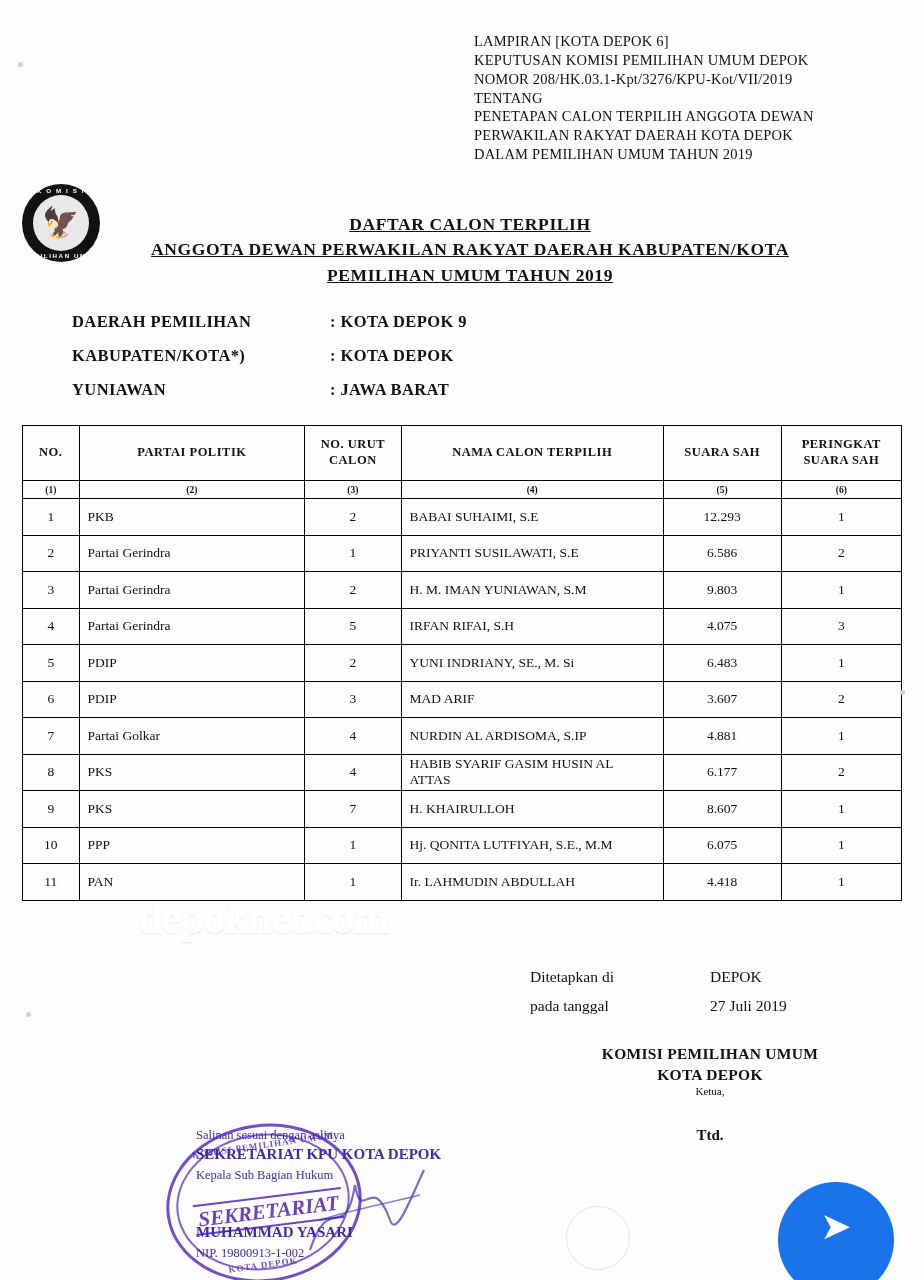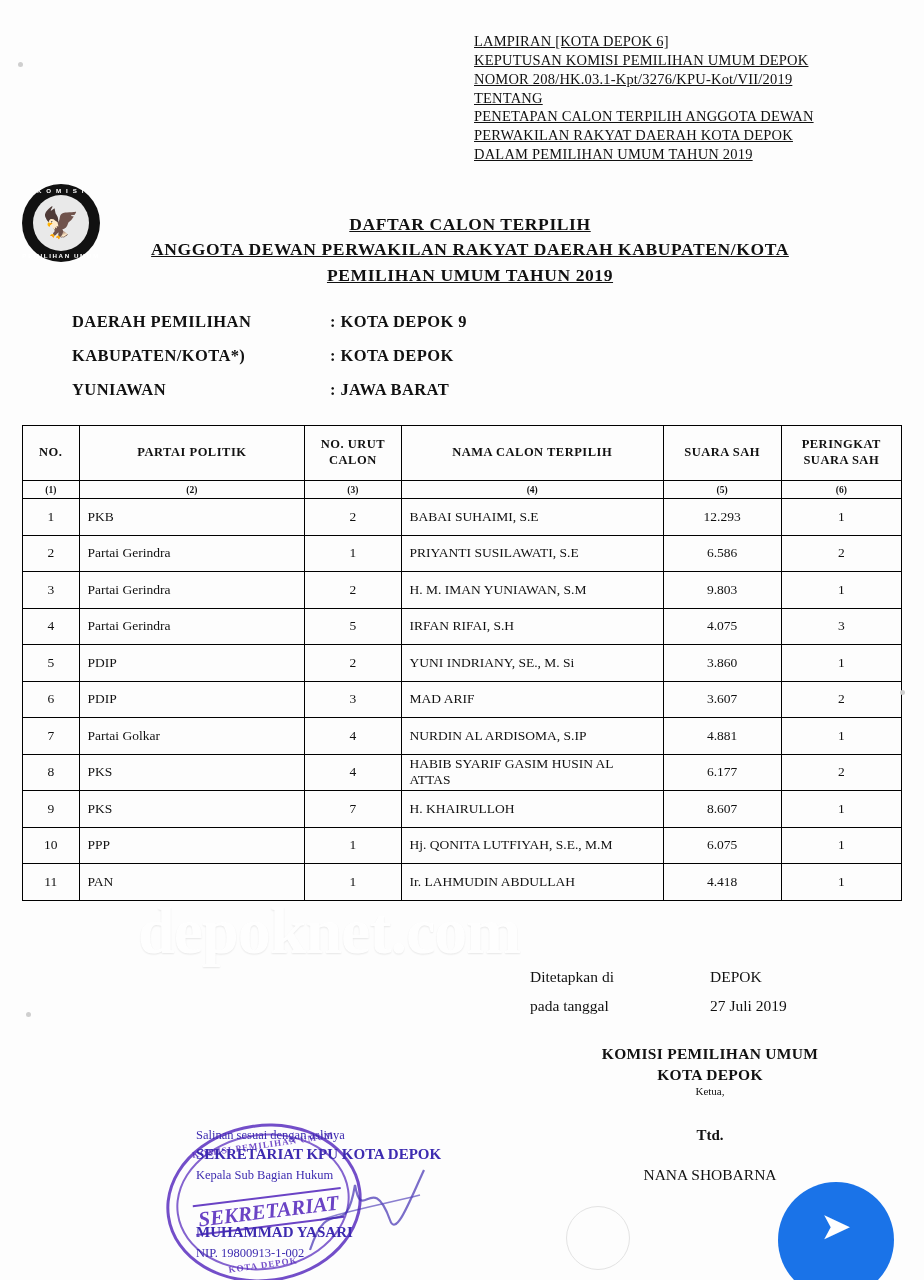--- a/index.html
+++ b/index.html
@@ -11,21 +11,21 @@
     position:relative;
     overflow:hidden;
   }
   .page{position:absolute;inset:0;}
 
   
   .lampiran{
     position:absolute;left:474px;top:32px;width:420px;
     font-size:14.5px;line-height:1.30;letter-spacing:.2px;
   }
-  .lampiran div{white-space:nowrap;text-decoration:underline;}
+  .lampiran div{white-space:nowrap;}
 
   
   .logo{
     position:absolute;left:22px;top:184px;width:78px;height:78px;
   }
   .logo .ring{
     position:absolute;inset:0;border-radius:50%;
     background:#111;
   }
   .logo .inner{
@@ -82,21 +82,21 @@
   td.c-party{width:250px;text-align:left;}
   td.c-urut{width:88px;text-align:center;}
   td.c-nama{width:288px;text-align:left;}
   td.c-suara{width:116px;text-align:center;}
   td.c-peringkat{width:110px;text-align:center;}
 
   
   .watermark{
     position:absolute;left:138px;top:893px;
     font-family:"Liberation Serif",serif;
-    font-size:66px;font-weight:bold;color:#ffffff;
+    font-size:44px;font-weight:bold;color:#ffffff;
     text-shadow:0 1px 2px rgba(0,0,0,.10);
     letter-spacing:-1px;
     opacity:.92;
     pointer-events:none;
   }
 
   
   .foot{position:absolute;left:530px;top:968px;width:360px;font-size:15.5px;}
   .foot .ln{display:flex;height:29px;align-items:flex-start;}
   .foot .ln .k{width:180px;}
@@ -267,21 +267,21 @@
         <td class="c-urut">5</td>
         <td class="c-nama">IRFAN RIFAI, S.H</td>
         <td class="c-suara">4.075</td>
         <td class="c-peringkat">3</td>
       </tr>
       <tr>
         <td class="c-no">5</td>
         <td class="c-party">PDIP</td>
         <td class="c-urut">2</td>
         <td class="c-nama">YUNI INDRIANY, SE., M. Si</td>
-        <td class="c-suara">3.860</td>
+        <td class="c-suara">6.483</td>
         <td class="c-peringkat">1</td>
       </tr>
       <tr>
         <td class="c-no">6</td>
         <td class="c-party">PDIP</td>
         <td class="c-urut">3</td>
         <td class="c-nama">MAD ARIF</td>
         <td class="c-suara">3.607</td>
         <td class="c-peringkat">2</td>
       </tr>
@@ -339,21 +339,20 @@
       <div class="k">pada tanggal</div>
       <div>27 Juli 2019</div>
     </div>
   </div>
   <div class="kpu">
     <div>KOMISI PEMILIHAN UMUM</div>
     <div>KOTA DEPOK</div>
   </div>
   <div class="ketua">Ketua,</div>
   <div class="ttd">Ttd.</div>
-  <div class="nama-ketua">NANA SHOBARNA</div>
 
   <div class="stamp">
     <div class="oval"></div>
     <div class="oval2"></div>
     <div class="arc-top">KOMISI PEMILIHAN UMUM</div>
     <div class="sekre">SEKRETARIAT</div>
     <div class="arc-bot">KOTA DEPOK</div>
   </div>
   <div class="stamp-text">
     <div class="sm">Salinan sesuai dengan aslinya</div>

